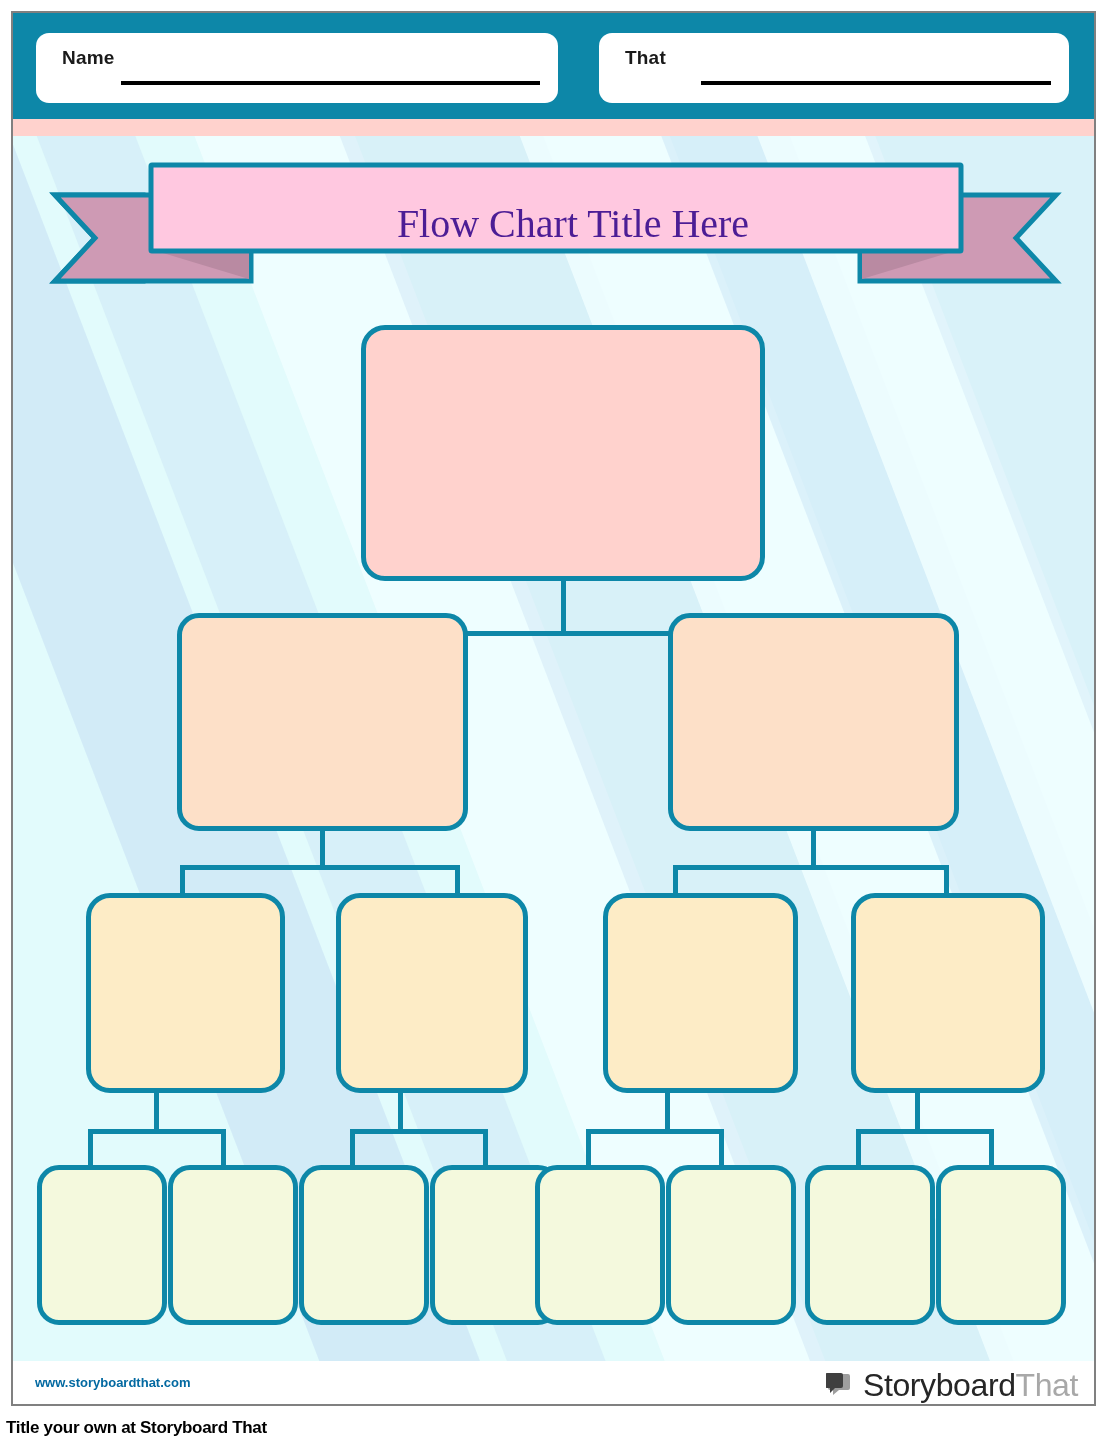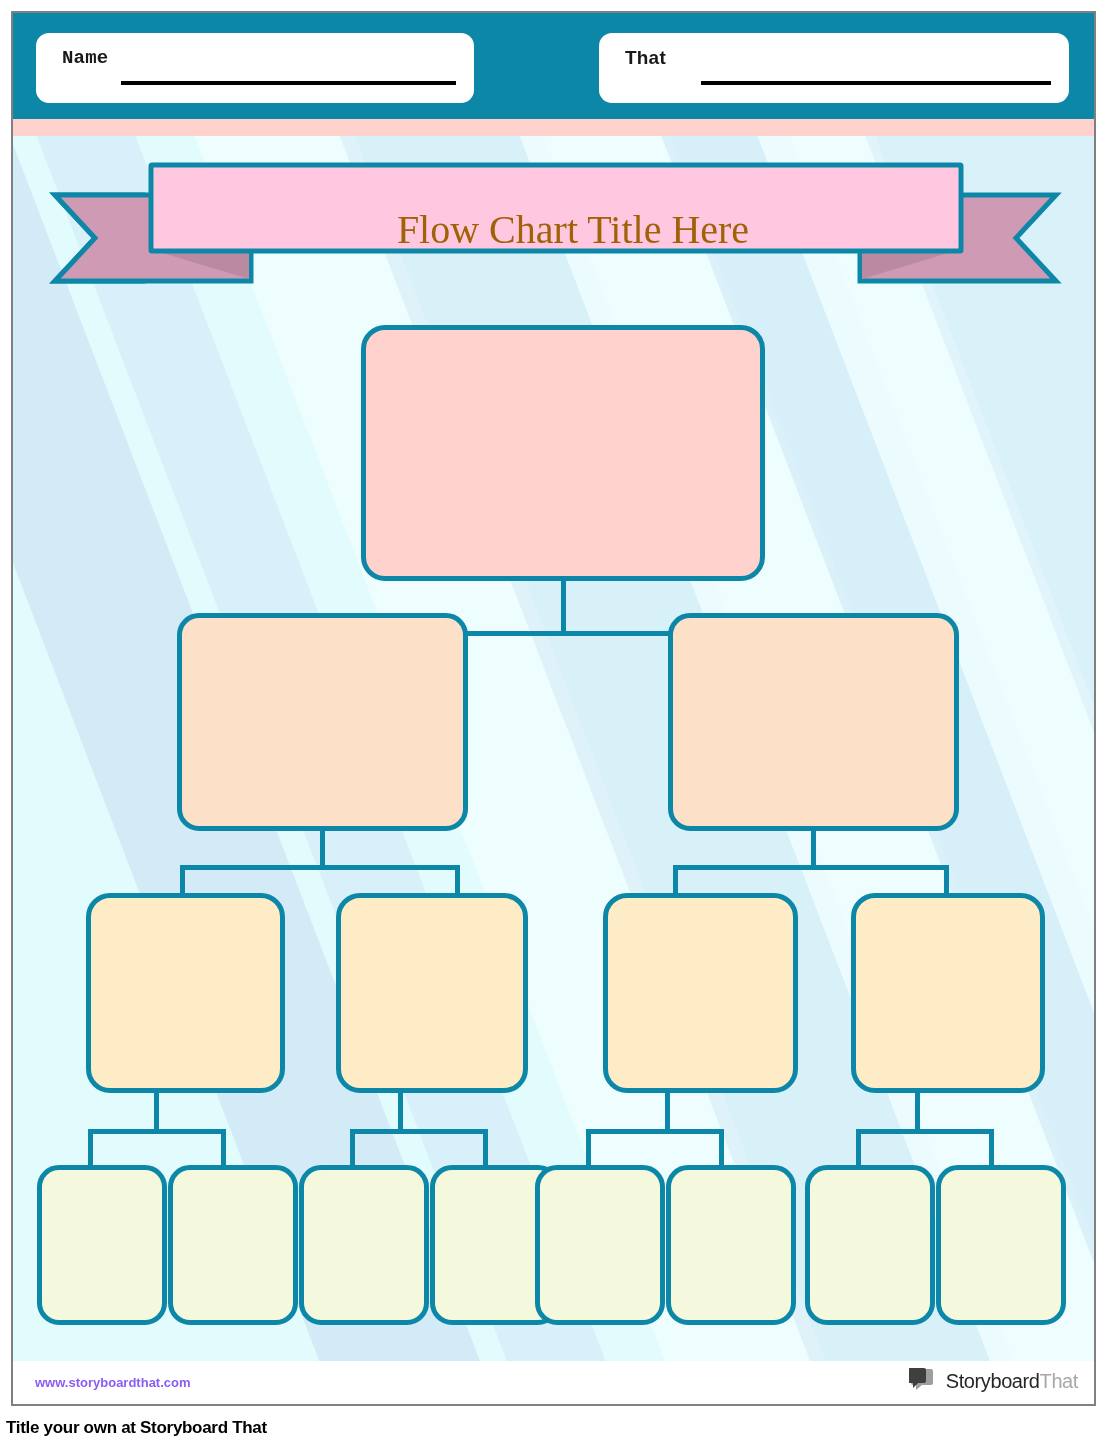--- a/index.html
+++ b/index.html
@@ -31,21 +31,21 @@
     height: 106px;
     background: #0d87a8;
   }
   .field-box {
     position: absolute;
     background: #ffffff;
     border-radius: 13px;
     top: 20px;
     height: 70px;
   }
-  .field-name { left: 23px; width: 438px; font-family: Liberation Mono, monospace; }
+  .field-name { left: 23px; width: 522px; }
   .field-date { left: 586px; width: 470px; }
   .field-label {
     position: absolute;
     left: 26px;
     top: 14px;
     font-size: 19px;
     font-weight: bold;
     color: #1a1a1a;
     letter-spacing: 0.2px;
   }
@@ -104,26 +104,26 @@
     position: absolute;
     left: 30px;
     top: 22px;
     width: 1025px;
     height: 140px;
   }
   .ribbon svg { display: block; }
   .ribbon-title {
     position: absolute;
     left: 110px;
-    top: 39px;
+    top: 33px;
     width: 840px;
     text-align: center;
     font-family: "Liberation Serif", serif;
     font-size: 40px;
-    color: #a16207;
+    color: #4c1d95;
     line-height: 66px;
     white-space: nowrap;
   }
 
   
   .flow { position: absolute; left: 0; top: 0; width: 1081px; height: 1225px; }
   .node {
     position: absolute;
     border: 5px solid #0d87a8;
     background: #ffd2cd;
@@ -144,31 +144,31 @@
     width: 1081px;
     height: 47px;
     background: #ffffff;
   }
   .footer-url {
     position: absolute;
     left: 22px;
     top: 14px;
     font-size: 13px;
     font-weight: bold;
-    color: #8b5cf6;
+    color: #0369a1;
   }
   .brand {
     position: absolute;
     right: 16px;
     top: 6px;
     display: flex;
     align-items: center;
     gap: 7px;
   }
-  .brand-text { font-size: 20px; letter-spacing: -0.4px; }
+  .brand-text { font-size: 32px; letter-spacing: -0.4px; }
   .brand-text .b-dark { color: #262626; }
   .brand-text .b-gray { color: #a8a8a8; }
 
   
   .caption {
     position: absolute;
     left: 6px;
     top: 1418px;
     font-size: 17px;
     font-weight: bold;

